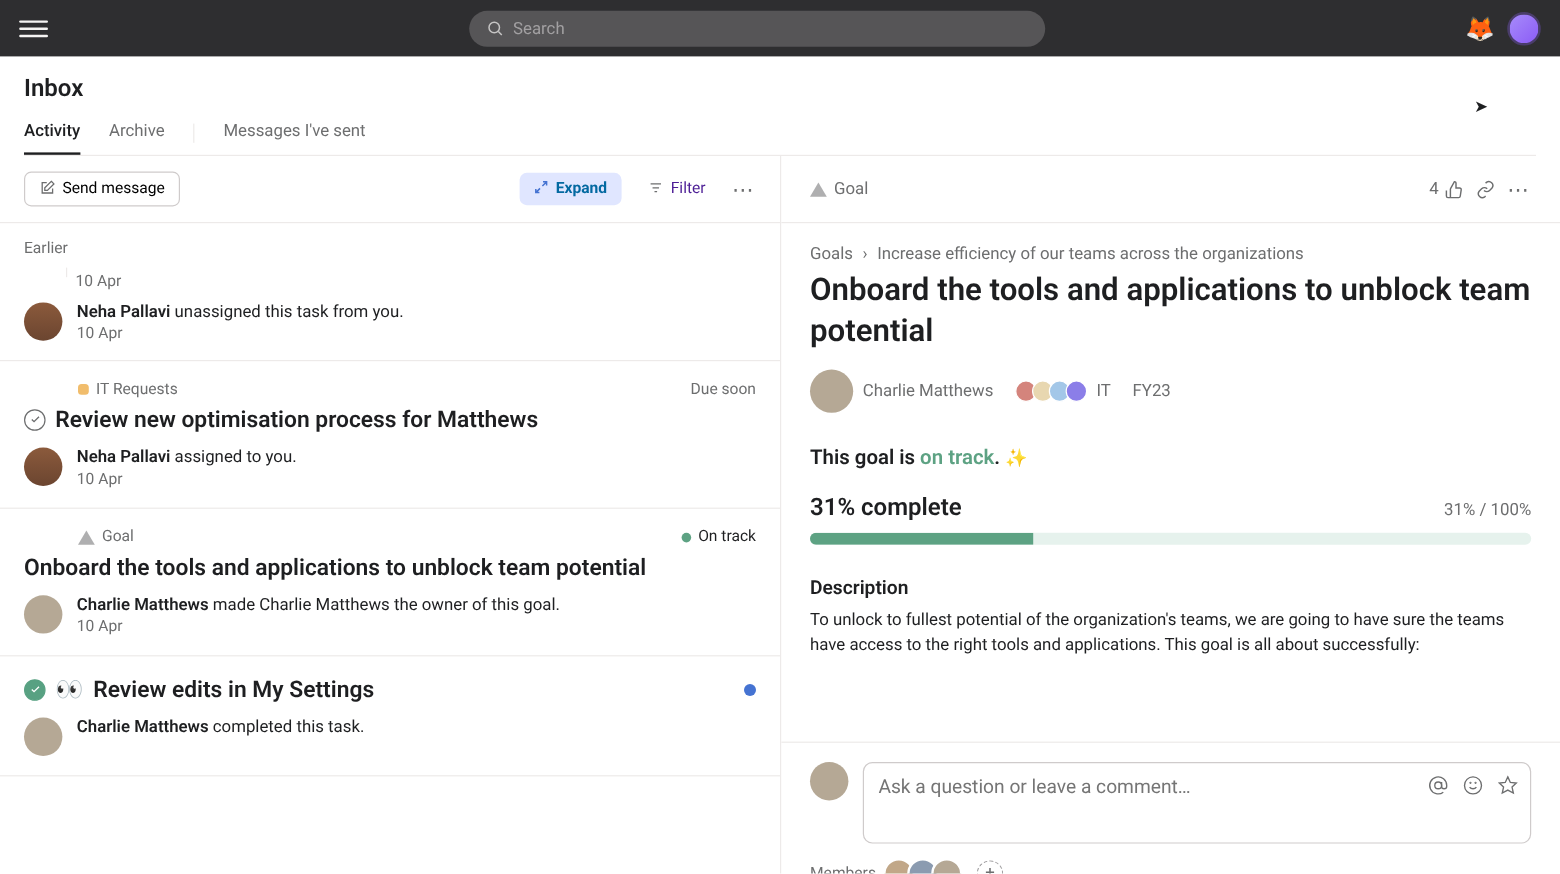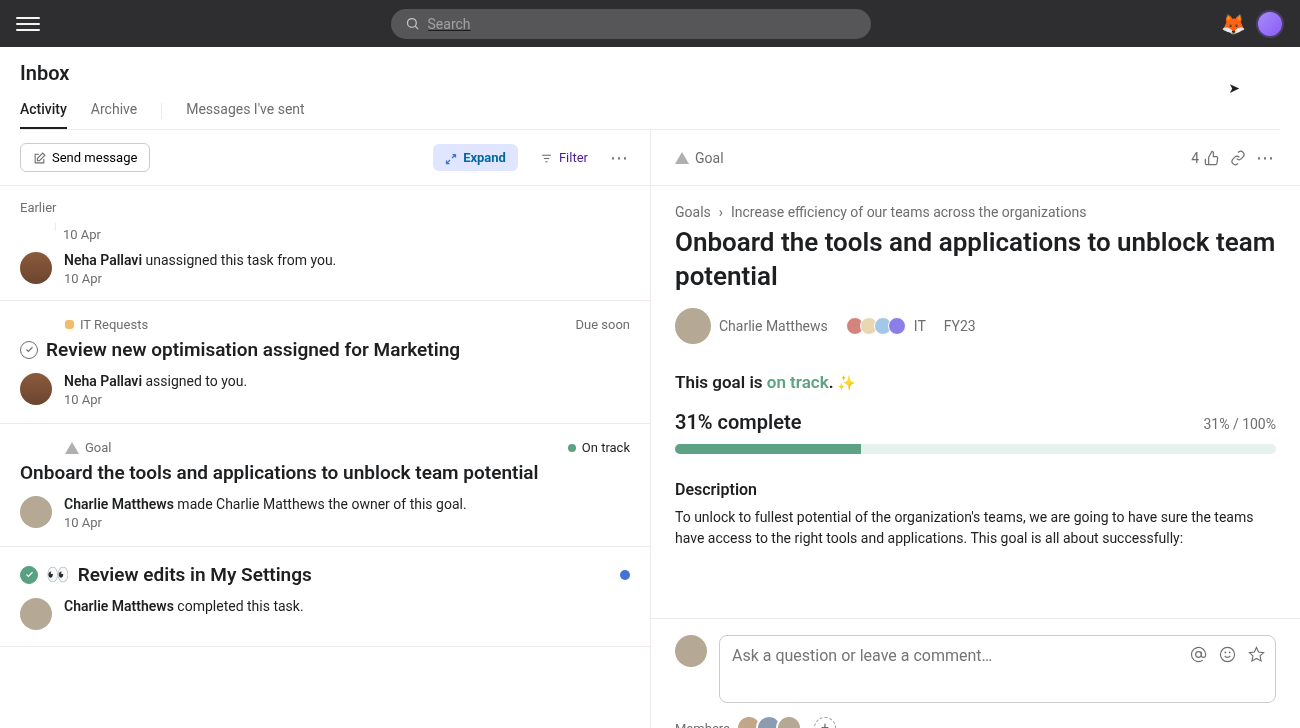--- a/index.html
+++ b/index.html
@@ -1,38 +1,38 @@
 <!DOCTYPE html>
 <html><head>
 <meta charset="utf-8">
 <style>
 * { margin:0; padding:0; box-sizing:border-box; font-family:-apple-system,BlinkMacSystemFont,"Segoe UI",Roboto,sans-serif; }
 body { width:1300px; height:728px; overflow:hidden; background:#fff; color:#1e1f21; }
 .topbar { height:47px; background:#2e2e30; display:flex; align-items:center; padding:0 16px; gap:12px; }
 .hamburger { width:24px; height:24px; display:flex; flex-direction:column; justify-content:center; gap:4px; cursor:pointer; }
 .hamburger span { height:2px; background:#f5f4f3; border-radius:1px; }
-.search-wrap { flex:1; display:flex; justify-content:center;text-decoration:underline; }
+.search-wrap { flex:1; display:flex; justify-content:center; }
 .search { width:480px; height:30px; background:#565557; border-radius:16px; display:flex; align-items:center; padding:0 14px; gap:8px; }
 .search svg { width:15px; height:15px; opacity:.7; }
 .search input { background:none; border:0; outline:0; color:#f5f4f3; font-size:14px; flex:1; }
 .search input::placeholder { color:#a2a0a2; }
 .right-icons { display:flex; align-items:center; gap:10px; }
 .fox-icon { font-size:20px; }
 .avatar { width:28px; height:28px; border-radius:50%; background:linear-gradient(135deg,#a78bfa,#8b5cf6); border:2px solid #4a3d6b; }
 .page-header { padding:14px 20px 0; }
 .page-title { font-size:20px; font-weight:600; margin-bottom:8px; }
 .tabs { display:flex; gap:24px; border-bottom:1px solid #edeae9; }
 .tabs .tab { padding:8px 0 10px; font-size:14px; color:#6d6e6f; cursor:pointer; border-bottom:2px solid transparent; }
 .tabs .tab.active { color:#1e1f21; font-weight:500; border-bottom-color:#1e1f21; }
 .tabs .sep { width:1px; height:16px; background:#edeae9; align-self:center; }
 .split { display:flex; height:calc(100% - 105px); }
 .left { width:651px; border-right:1px solid #edeae9; display:flex; flex-direction:column; overflow:hidden; }
 .right { flex:1; display:flex; flex-direction:column; overflow:hidden; position:relative; }
 .toolbar { height:56px; border-bottom:1px solid #edeae9; display:flex; align-items:center; padding:0 20px; gap:10px; }
-.btn { display:inline-flex; align-items:flex-end; gap:6px; font-size:13px; padding:6px 12px; border-radius:6px; background:#fff; border:1px solid #cfcbcb; cursor:pointer; }
+.btn { display:inline-flex; align-items:flex-start; gap:6px; font-size:13px; padding:6px 12px; border-radius:6px; background:#fff; border:1px solid #cfcbcb; cursor:pointer; }
 .btn.pill { background:#e0e6ff; border:0; color:#0369a1; font-weight:700; }
 .btn.ghost { border:0; color:#4c1d95; }
 .toolbar-sp { flex:1; }
 .dots { color:#6d6e6f; cursor:pointer; font-size:18px; letter-spacing:2px; }
 .section-label { font-size:13px; color:#6d6e6f; padding:14px 20px 8px; }
 .feed { flex:1; overflow:auto; }
 .card { padding:16px 20px; border-bottom:1px solid #edeae9; }
 .card-meta { display:flex; justify-content:space-between; align-items:center; margin-bottom:6px; font-size:13px;margin-left:45px; }
 .proj-tag { display:inline-flex; align-items:center; gap:6px; color:#6d6e6f; }
 .proj-dot { width:9px; height:9px; border-radius:3px; }
@@ -166,21 +166,21 @@
               <span>IT Requests</span>
             </span>
           <span class="status-pill" style="color:#6d6e6f;">Due soon</span>
         </div>
         <div class="card-title">
           <span class="check-ic">
               <svg viewBox="0 0 24 24" fill="none" stroke="#6d6e6f" stroke-width="3">
                 <polyline points="20 6 9 17 4 12"></polyline>
               </svg>
             </span>
-          <span>Review new optimisation assigned for Marketing</span>
+          <span>Review new optimisation process for Matthews</span>
         </div>
         <div class="actor-row">
           <div class="av" style="background:linear-gradient(#8b5a3c,#6b4530);"></div>
           <div>
             <div class="actor-text"><b>Neha Pallavi</b><span> assigned to you.</span></div>
             <div class="ts">10 Apr</div>
           </div>
         </div>
       </div>
 

